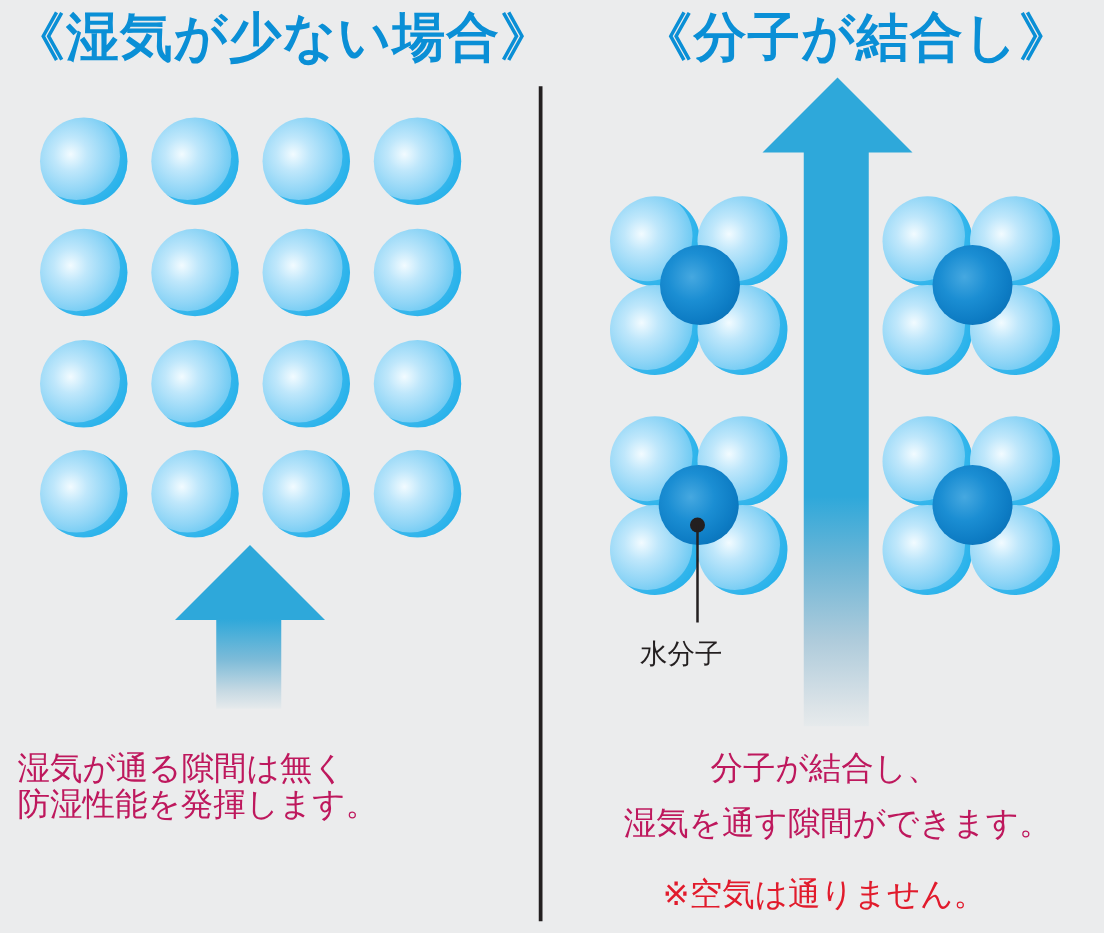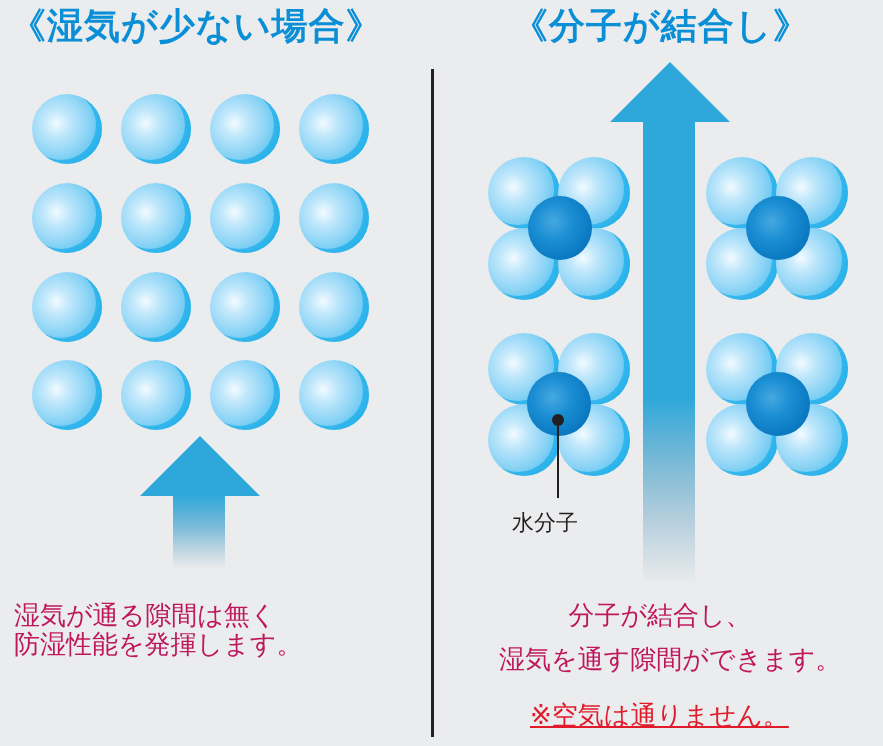--- a/index.html
+++ b/index.html
@@ -1,39 +1,39 @@
 <!DOCTYPE html>
 <html><head>
 <meta charset="utf-8">
 <style>
   html, body { margin:0; padding:0; }
   body {
     width:883px; height:746px; background:#ebeced; position:relative; overflow:hidden;
     font-family: "DejaVu Sans", "Liberation Sans", sans-serif;
   }
   .title {
-    position:absolute; top:2px; font-weight:bold; font-size:36px; color:#0a8fd6;
+    position:absolute; top:2px; font-weight:bold; font-size:42px; color:#0a8fd6;
     white-space:nowrap; letter-spacing:1px;
   }
   #title-left { left:10px; }
   #title-right { left:512px; }
   .divider { position:absolute; left:431px; top:69px; width:3px; height:668px; background:#231f20; }
   .ball {
     position:absolute; border-radius:50%;
     background: radial-gradient(circle at 35% 42%, #f2fbff 0%, #bfe7fb 22%, #8fd5f6 50%, #5cc4f1 75%, #31b3ec 90%, #0aa6e8 100%);
     box-shadow: inset -6px -4px 0 rgba(0,164,230,0.55);
   }
   .core {
     position:absolute; border-radius:50%;
     background: radial-gradient(circle at 40% 40%, #46a8e0 0%, #1b8ed3 35%, #0d7cc4 65%, #0565a8 100%);
   }
   .arrow-head { position:absolute; width:0; height:0; border-left-style:solid; border-right-style:solid; border-bottom-style:solid; border-left-color:transparent; border-right-color:transparent; }
   .arrow-shaft { position:absolute; }
   .body-text { position:absolute; font-size:26px; color:#be185d; line-height:40px; white-space:nowrap; }
-  .note { position:absolute; font-size:26px; color:#e11b2c; white-space:nowrap;text-decoration:underline; }
+  .note { position:absolute; font-size:26px; color:#e11b2c; white-space:nowrap; }
   .label { position:absolute; font-size:22px; color:#231f20; white-space:nowrap; }
   .leader-line { position:absolute; width:2px; background:#231f20; }
   .leader-dot { position:absolute; width:12px; height:12px; border-radius:50%; background:#231f20; }
 </style>
 </head>
 <body>
 
 <div class="title" id="title-left">《湿気が少ない場合》</div>
 <div class="title" id="title-right">《分子が結合し》</div>
 

